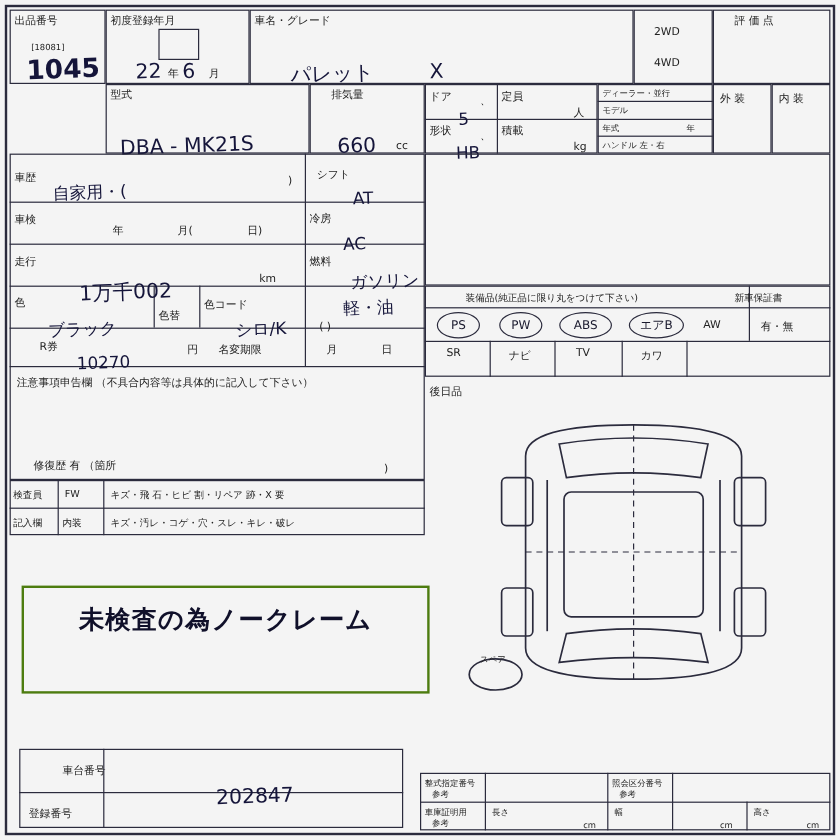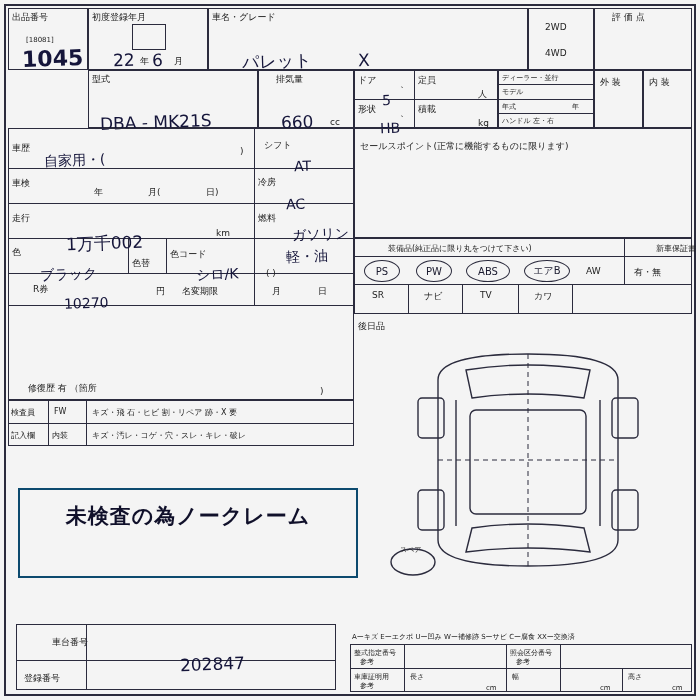--- a/index.html
+++ b/index.html
@@ -30,21 +30,21 @@
   .hand.mid{font-size:17px;}
   .hand.sm{font-size:14px;}
   .vline{position:absolute;border-left:1px solid #2b2b3d;}
   .hline{position:absolute;border-top:1px solid #2b2b3d;}
   .circ{
     position:absolute;border:1px solid #2b2b3d;border-radius:50%;
     display:flex;align-items:center;justify-content:center;
     font-size:10px;
   }
   .bold-note{
-    position:absolute;border:2px solid #0c4a6e;box-sizing:border-box;
+    position:absolute;border:2px solid #4d7c0f;box-sizing:border-box;
     background:#f4f4f4;
   }
   .bold-note div{
     font-size:21px;font-weight:bold;color:#10102a;text-align:center;
     letter-spacing:1px;
   }
   svg{display:block;}
 </style>
 </head>
 <body>
@@ -155,43 +155,43 @@
   <div class="hand sm" style="left:196px;top:266px;">シロ/K</div>
   <div class="lbl" style="left:266px;top:268px;">(      )</div>
 
   <div class="lbl" style="left:12px;top:283px;padding-left:21px;">R券</div>
   <div class="hand sm" style="left:64px;top:295px;">10270</div>
   <div class="lbl" style="left:156px;top:285px;">円</div>
   <div class="lbl" style="left:182px;top:285px;">名変期限</div>
   <div class="lbl" style="left:272px;top:285px;">月</div>
   <div class="lbl" style="left:318px;top:285px;">日</div>
 
+  <div class="lbl" style="left:14px;top:313px;">注意事項申告欄 （不具合内容等は具体的に記入して下さい）</div>
   <div class="lbl" style="left:28px;top:382px;">修復歴  有 （箇所</div>
   <div class="lbl" style="left:320px;top:386px;">)</div>
 
   <div class="box" style="left:8px;top:400px;width:346px;height:46px;"></div>
   <div class="hline" style="left:8px;top:423px;width:346px;"></div>
   <div class="vline" style="left:48px;top:400px;height:46px;"></div>
   <div class="vline" style="left:86px;top:400px;height:46px;"></div>
   <div class="lbl sm" style="left:11px;top:407px;">検査員</div>
   <div class="lbl sm" style="left:11px;top:430px;">記入欄</div>
   <div class="lbl sm" style="left:54px;top:407px;">FW</div>
   <div class="lbl sm" style="left:52px;top:430px;">内装</div>
   <div class="lbl sm" style="left:92px;top:407px;">キズ・飛 石・ヒビ 割・リペア 跡・X 要</div>
   <div class="lbl sm" style="left:92px;top:430px;">キズ・汚レ・コゲ・穴・スレ・キレ・破レ</div>
 
   <div class="box" style="left:354px;top:128px;width:338px;height:110px;"></div>
-  <div class="lbl" style="left:360px;top:140px;">セールスポイント(正常に機能するものに限ります)</div>
 
   <div class="box" style="left:354px;top:238px;width:338px;height:76px;"></div>
   <div class="hline" style="left:354px;top:256px;width:338px;"></div>
   <div class="hline" style="left:354px;top:284px;width:338px;"></div>
   <div class="vline" style="left:624px;top:238px;height:46px;"></div>
   <div class="lbl sm" style="left:388px;top:243px;">装備品(純正品に限り丸をつけて下さい)</div>
-  <div class="lbl sm" style="left:656px;top:243px;">新車保証書</div>
+  <div class="lbl sm" style="left:612px;top:243px;">新車保証書</div>
   <div class="lbl" style="left:634px;top:266px;">有・無</div>
 
   <div class="circ" style="left:364px;top:260px;width:34px;height:20px;border-radius:50%;">
       <span>PS</span>
     </div>
   <div class="circ" style="left:416px;top:260px;width:34px;height:20px;border-radius:50%;">
       <span>PW</span>
     </div>
   <div class="circ" style="left:466px;top:260px;width:42px;height:20px;border-radius:50%;">
       <span>ABS</span>
@@ -244,21 +244,20 @@
     <div style="margin-top:12px;">未検査の為ノークレーム</div>
   </div>
 
   <div class="box" style="left:16px;top:624px;width:320px;height:66px;"></div>
   <div class="hline" style="left:16px;top:660px;width:320px;"></div>
   <div class="vline" style="left:86px;top:624px;height:66px;"></div>
   <div class="lbl" style="left:24px;top:636px;margin-left:28px;">車台番号</div>
   <div class="lbl" style="left:24px;top:672px;">登録番号</div>
   <div class="hand mid" style="left:180px;top:654px;">202847</div>
 
-  <div class="lbl xs" style="left:352px;top:632px;">Aーキズ  Eーエクボ  Uー凹み  Wー補修跡  Sーサビ  Cー腐食  XXー交換済</div>
   <div class="box" style="left:350px;top:644px;width:342px;height:48px;"></div>
   <div class="hline" style="left:350px;top:668px;width:342px;"></div>
   <div class="vline" style="left:404px;top:644px;height:48px;"></div>
   <div class="vline" style="left:506px;top:644px;height:48px;"></div>
   <div class="vline" style="left:560px;top:644px;height:48px;"></div>
   <div class="vline" style="left:622px;top:668px;height:24px;"></div>
   <div class="lbl xs" style="left:354px;top:648px;">整式指定番号</div>
   <div class="lbl xs" style="left:360px;top:657px;">参考</div>
   <div class="lbl xs" style="left:510px;top:648px;">照会区分番号</div>
   <div class="lbl xs" style="left:516px;top:657px;">参考</div>

